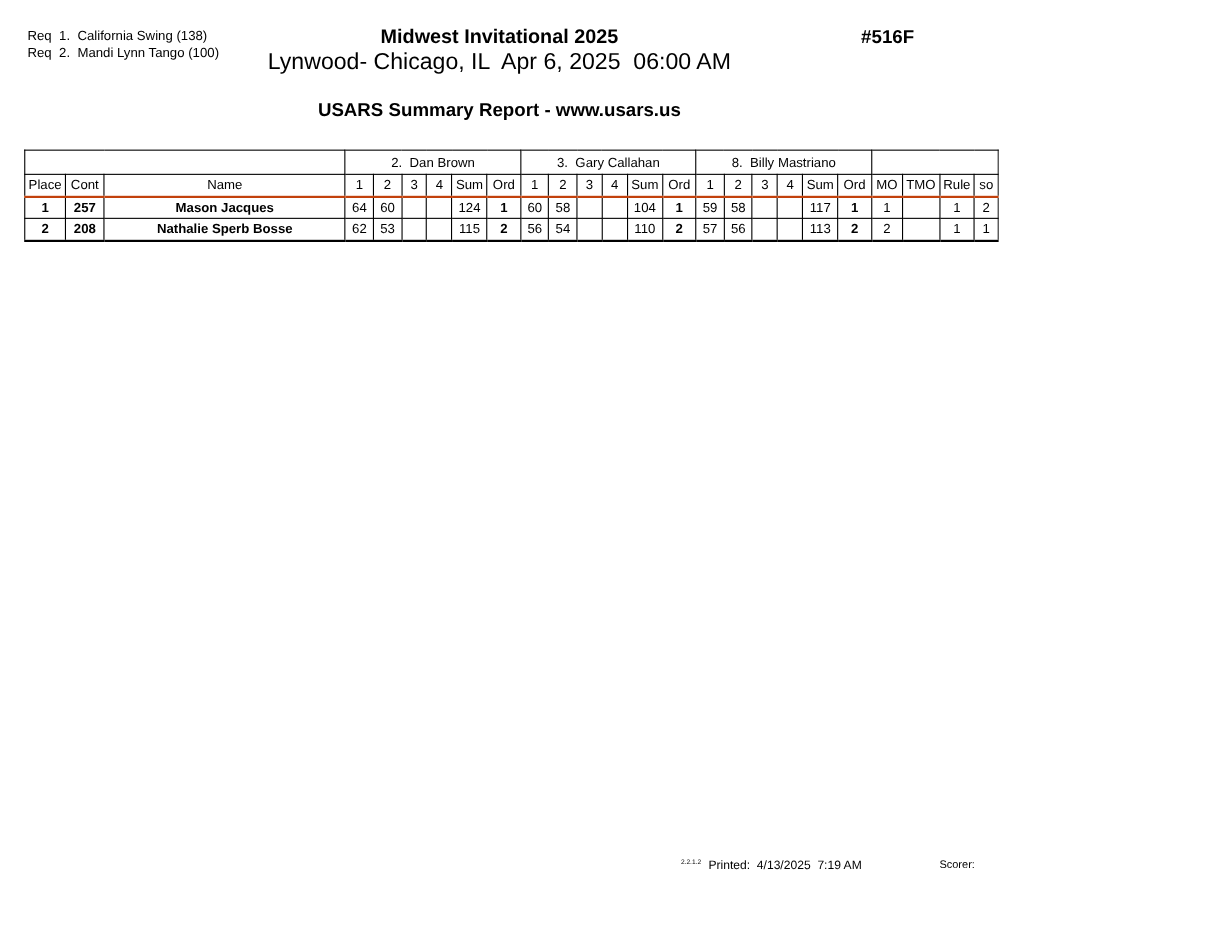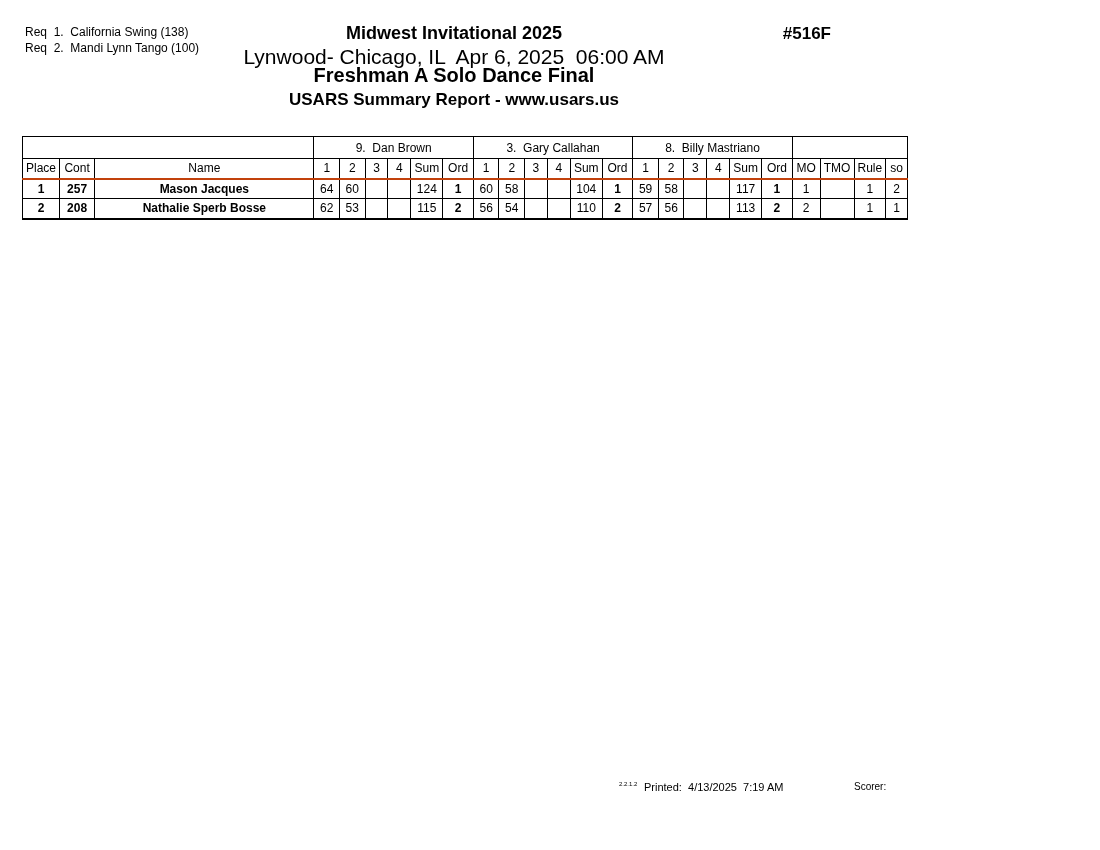--- a/index.html
+++ b/index.html
@@ -98,21 +98,20 @@
 
 <div class="page">
 
   <div class="req-list">
     <div class="pre">Req  1.  California Swing (138)</div>
     <div class="pre">Req  2.  Mandi Lynn Tango (100)</div>
   </div>
 
   <div class="center-line title-line">Midwest Invitational 2025</div>
   <div class="center-line loc-line">Lynwood- Chicago, IL  Apr 6, 2025  06:00 AM</div>
-  <div class="center-line event-line">Freshman A Solo Dance Final</div>
   <div class="center-line report-line">USARS Summary Report - www.usars.us</div>
   <div class="event-number">#516F</div>
 
   <div class="table-wrap">
     <table class="results">
       <colgroup>
         <col style="width:36px">
           <col style="width:37px">
           <col style="width:278px">
         <col style="width:29px">
@@ -135,21 +134,21 @@
           <col style="width:33px">
         <col style="width:29px">
           <col style="width:34px">
           <col style="width:30px">
           <col style="width:23px">
       </colgroup>
 
       <tbody>
           <tr class="judge-row">
         <td class="blank" colspan="3"></td>
-        <td class="jname" colspan="6">9.  Dan Brown</td>
+        <td class="jname" colspan="6">2.  Dan Brown</td>
         <td class="jname" colspan="6">3.  Gary Callahan</td>
         <td class="jname" colspan="6">8.  Billy Mastriano</td>
         <td class="blank" colspan="4"></td>
       </tr>
 
       <tr class="head-row">
         <td class="al edge-l">Place</td>
         <td class="al">Cont</td>
         <td class="al">Name</td>
 

